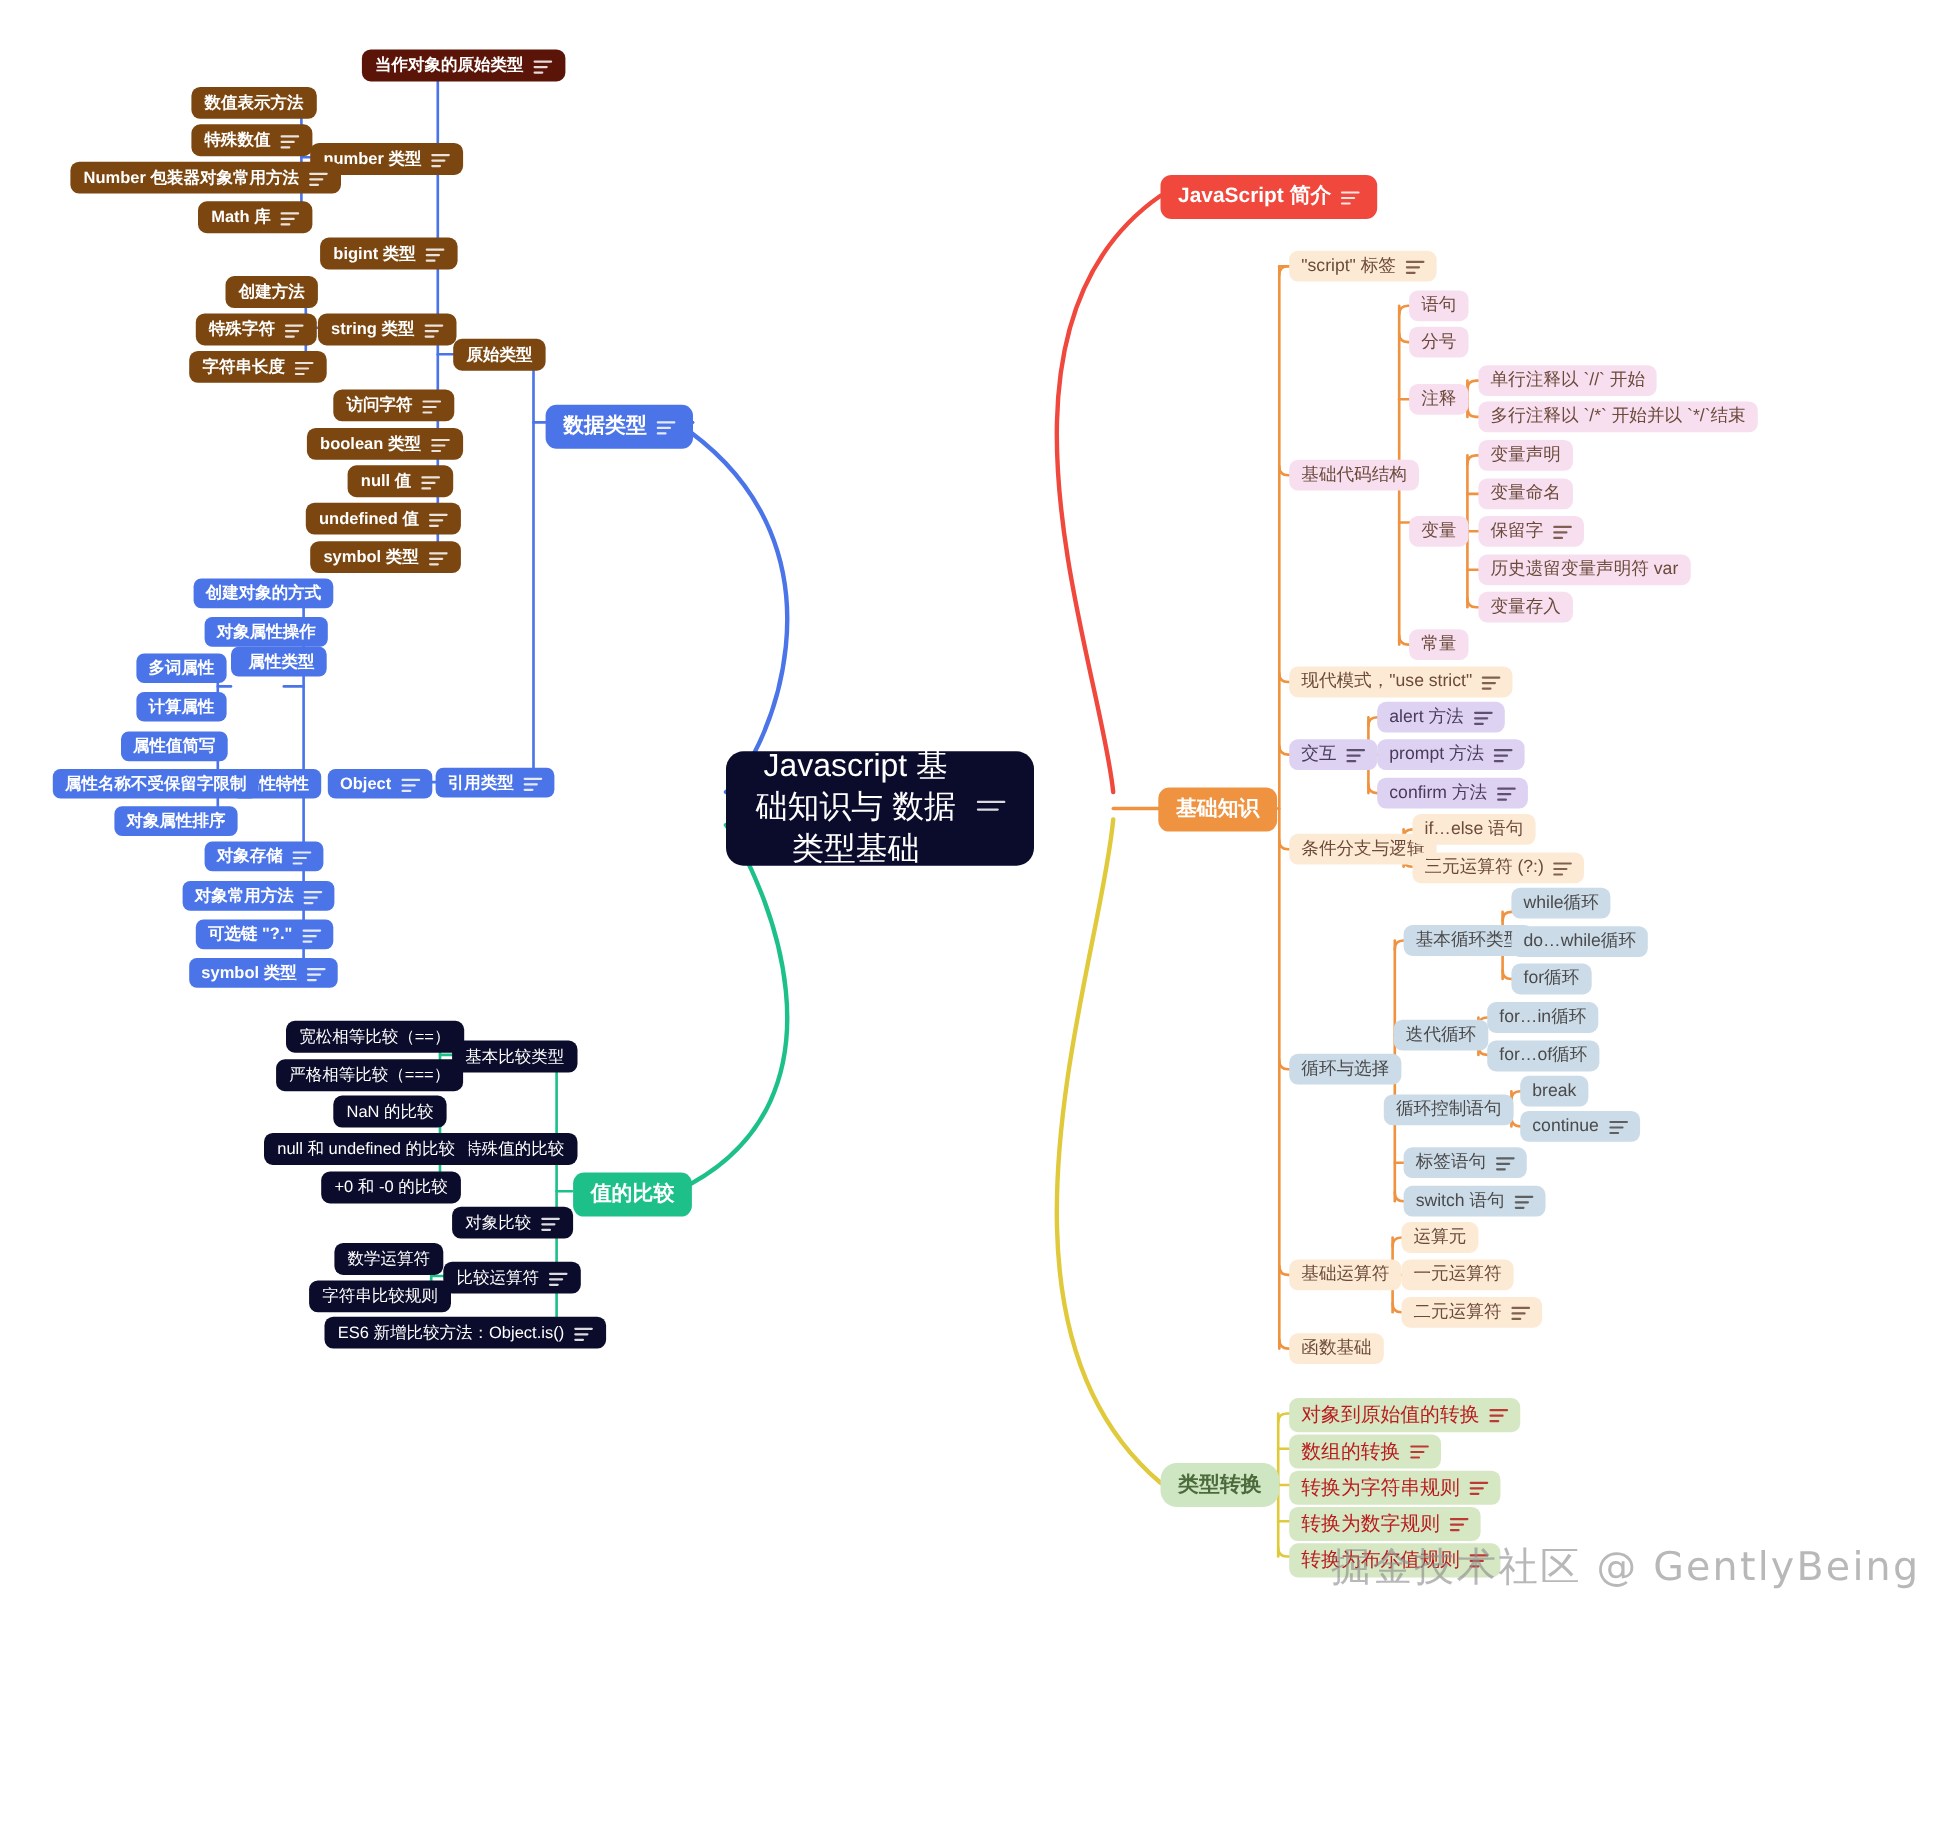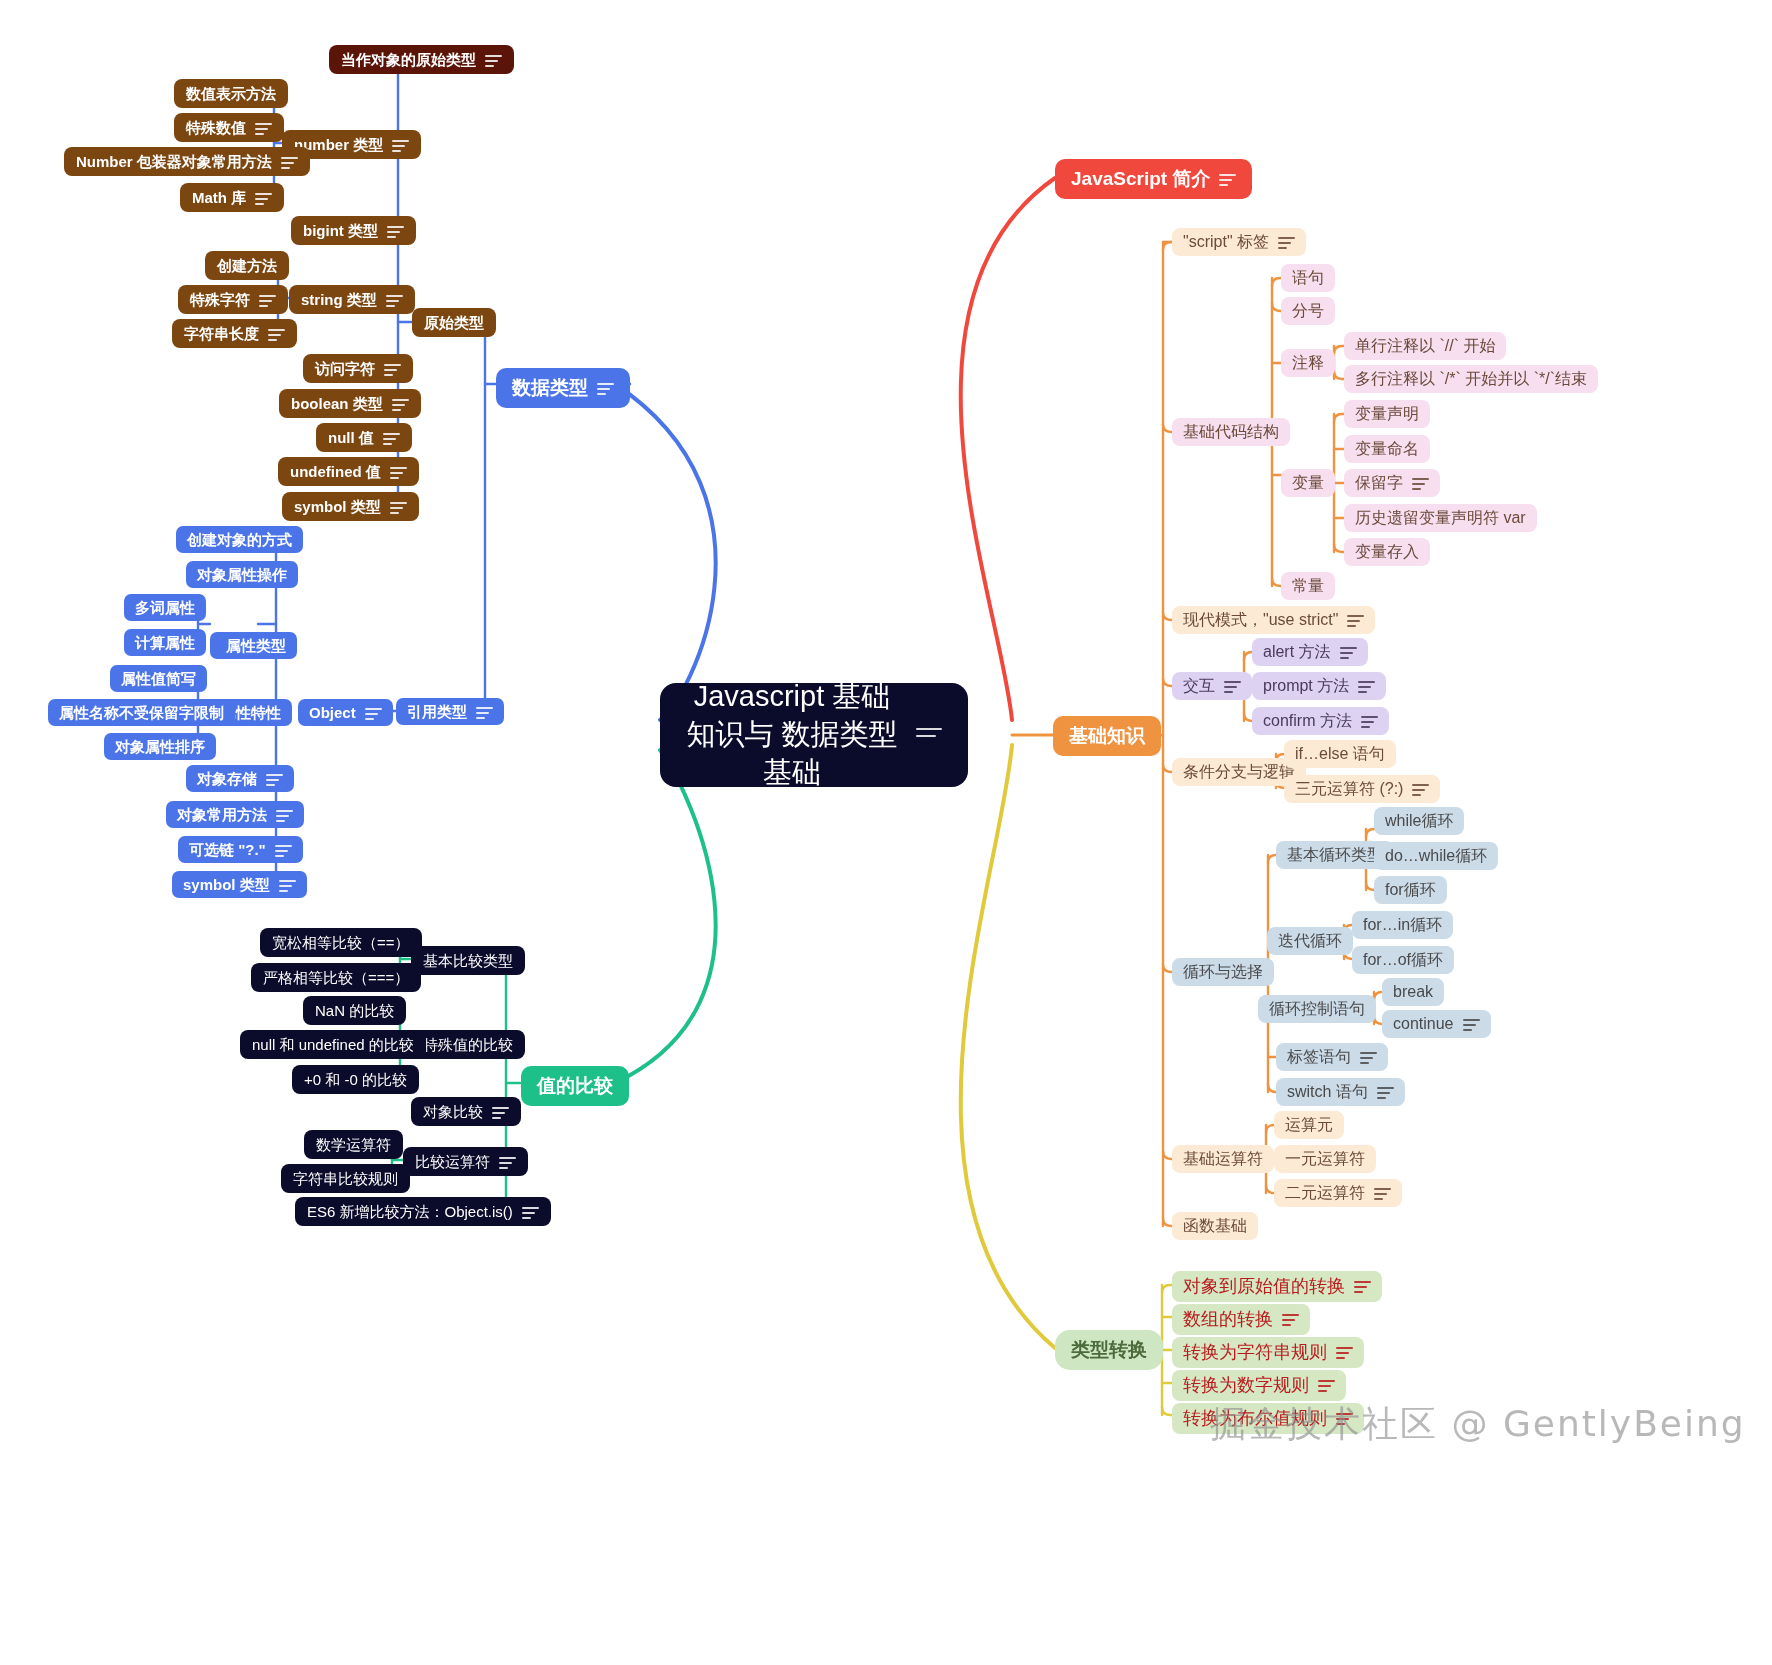--- a/index.html
+++ b/index.html
@@ -230,21 +230,21 @@
       <path d="M1148,1348 H1162"></path>
       <path d="M1162,1285 V1415"></path>
       <path d="M1162,1293 q0,-8 8,-8 H1178"></path>
       <path d="M1162,1317 q0,0 8,0 H1178"></path>
       <path d="M1162,1350 q0,0 8,0 H1178"></path>
       <path d="M1162,1383 q0,0 8,0 H1178"></path>
       <path d="M1162,1407 q0,8 8,8 H1178"></path>
     </g>
   </svg>
 
-  <div class="node root" style="left:660px;top:683px;width:308px;height:104px;">
+  <div class="node root" style="left:660px;top:683px;width:280px;height:104px;">
     <span class="txt">Javascript 基础知识与
 数据类型基础</span>
     <span class="ham">
         <i></i>
         <i></i>
       </span>
   </div>
 
   <div class="node l1 red" style="left:1055px;top:159px;">
     <span class="txt">JavaScript 简介</span>
@@ -640,21 +640,21 @@
         <i></i>
         <i></i>
       </span>
   </div>
   <div class="node bl" style="left:176px;top:526px;">
     <span class="txt">创建对象的方式</span>
   </div>
   <div class="node bl" style="left:186px;top:561px;">
     <span class="txt">对象属性操作</span>
   </div>
-  <div class="node bl" style="left:210px;top:632px;padding-left:16px;">
+  <div class="node bl" style="left:210px;top:588px;padding-left:16px;">
     <span class="txt">属性类型</span>
   </div>
   <div class="node bl" style="left:124px;top:594px;">
     <span class="txt">多词属性</span>
   </div>
   <div class="node bl" style="left:124px;top:629px;">
     <span class="txt">计算属性</span>
   </div>
   <div class="node bl" style="left:210px;top:699px;">
     <span class="txt">属性特性</span>

